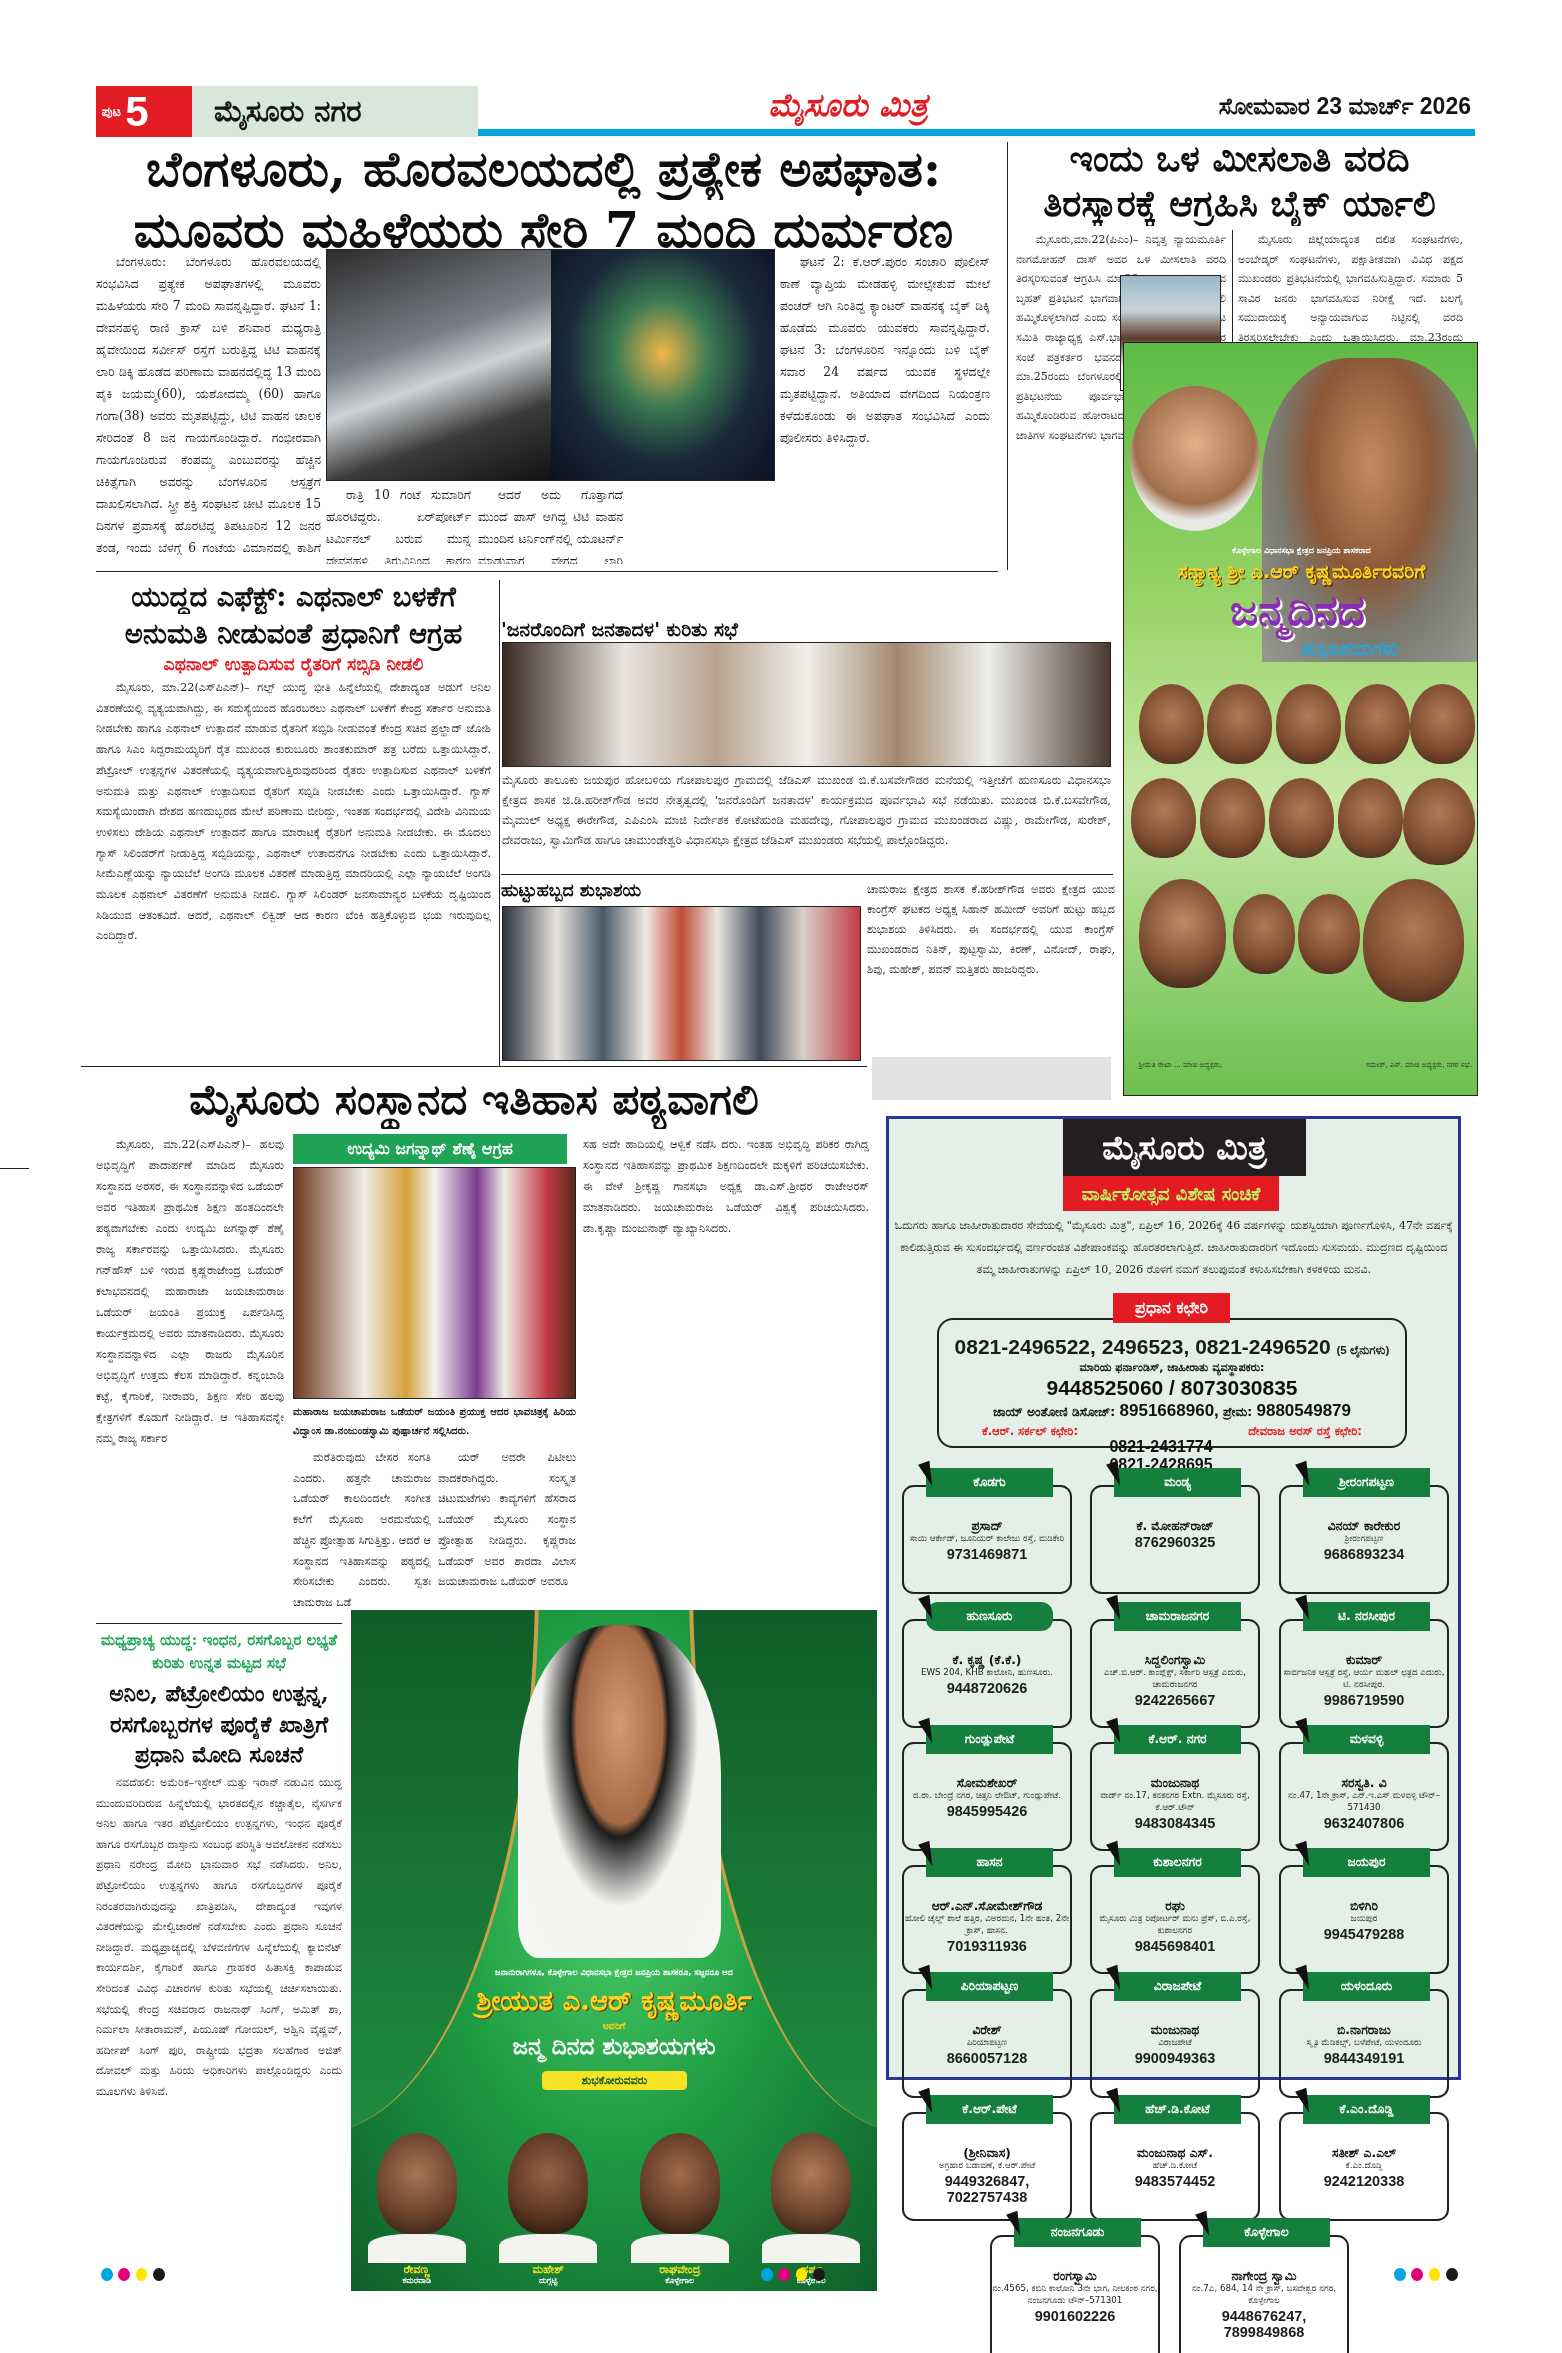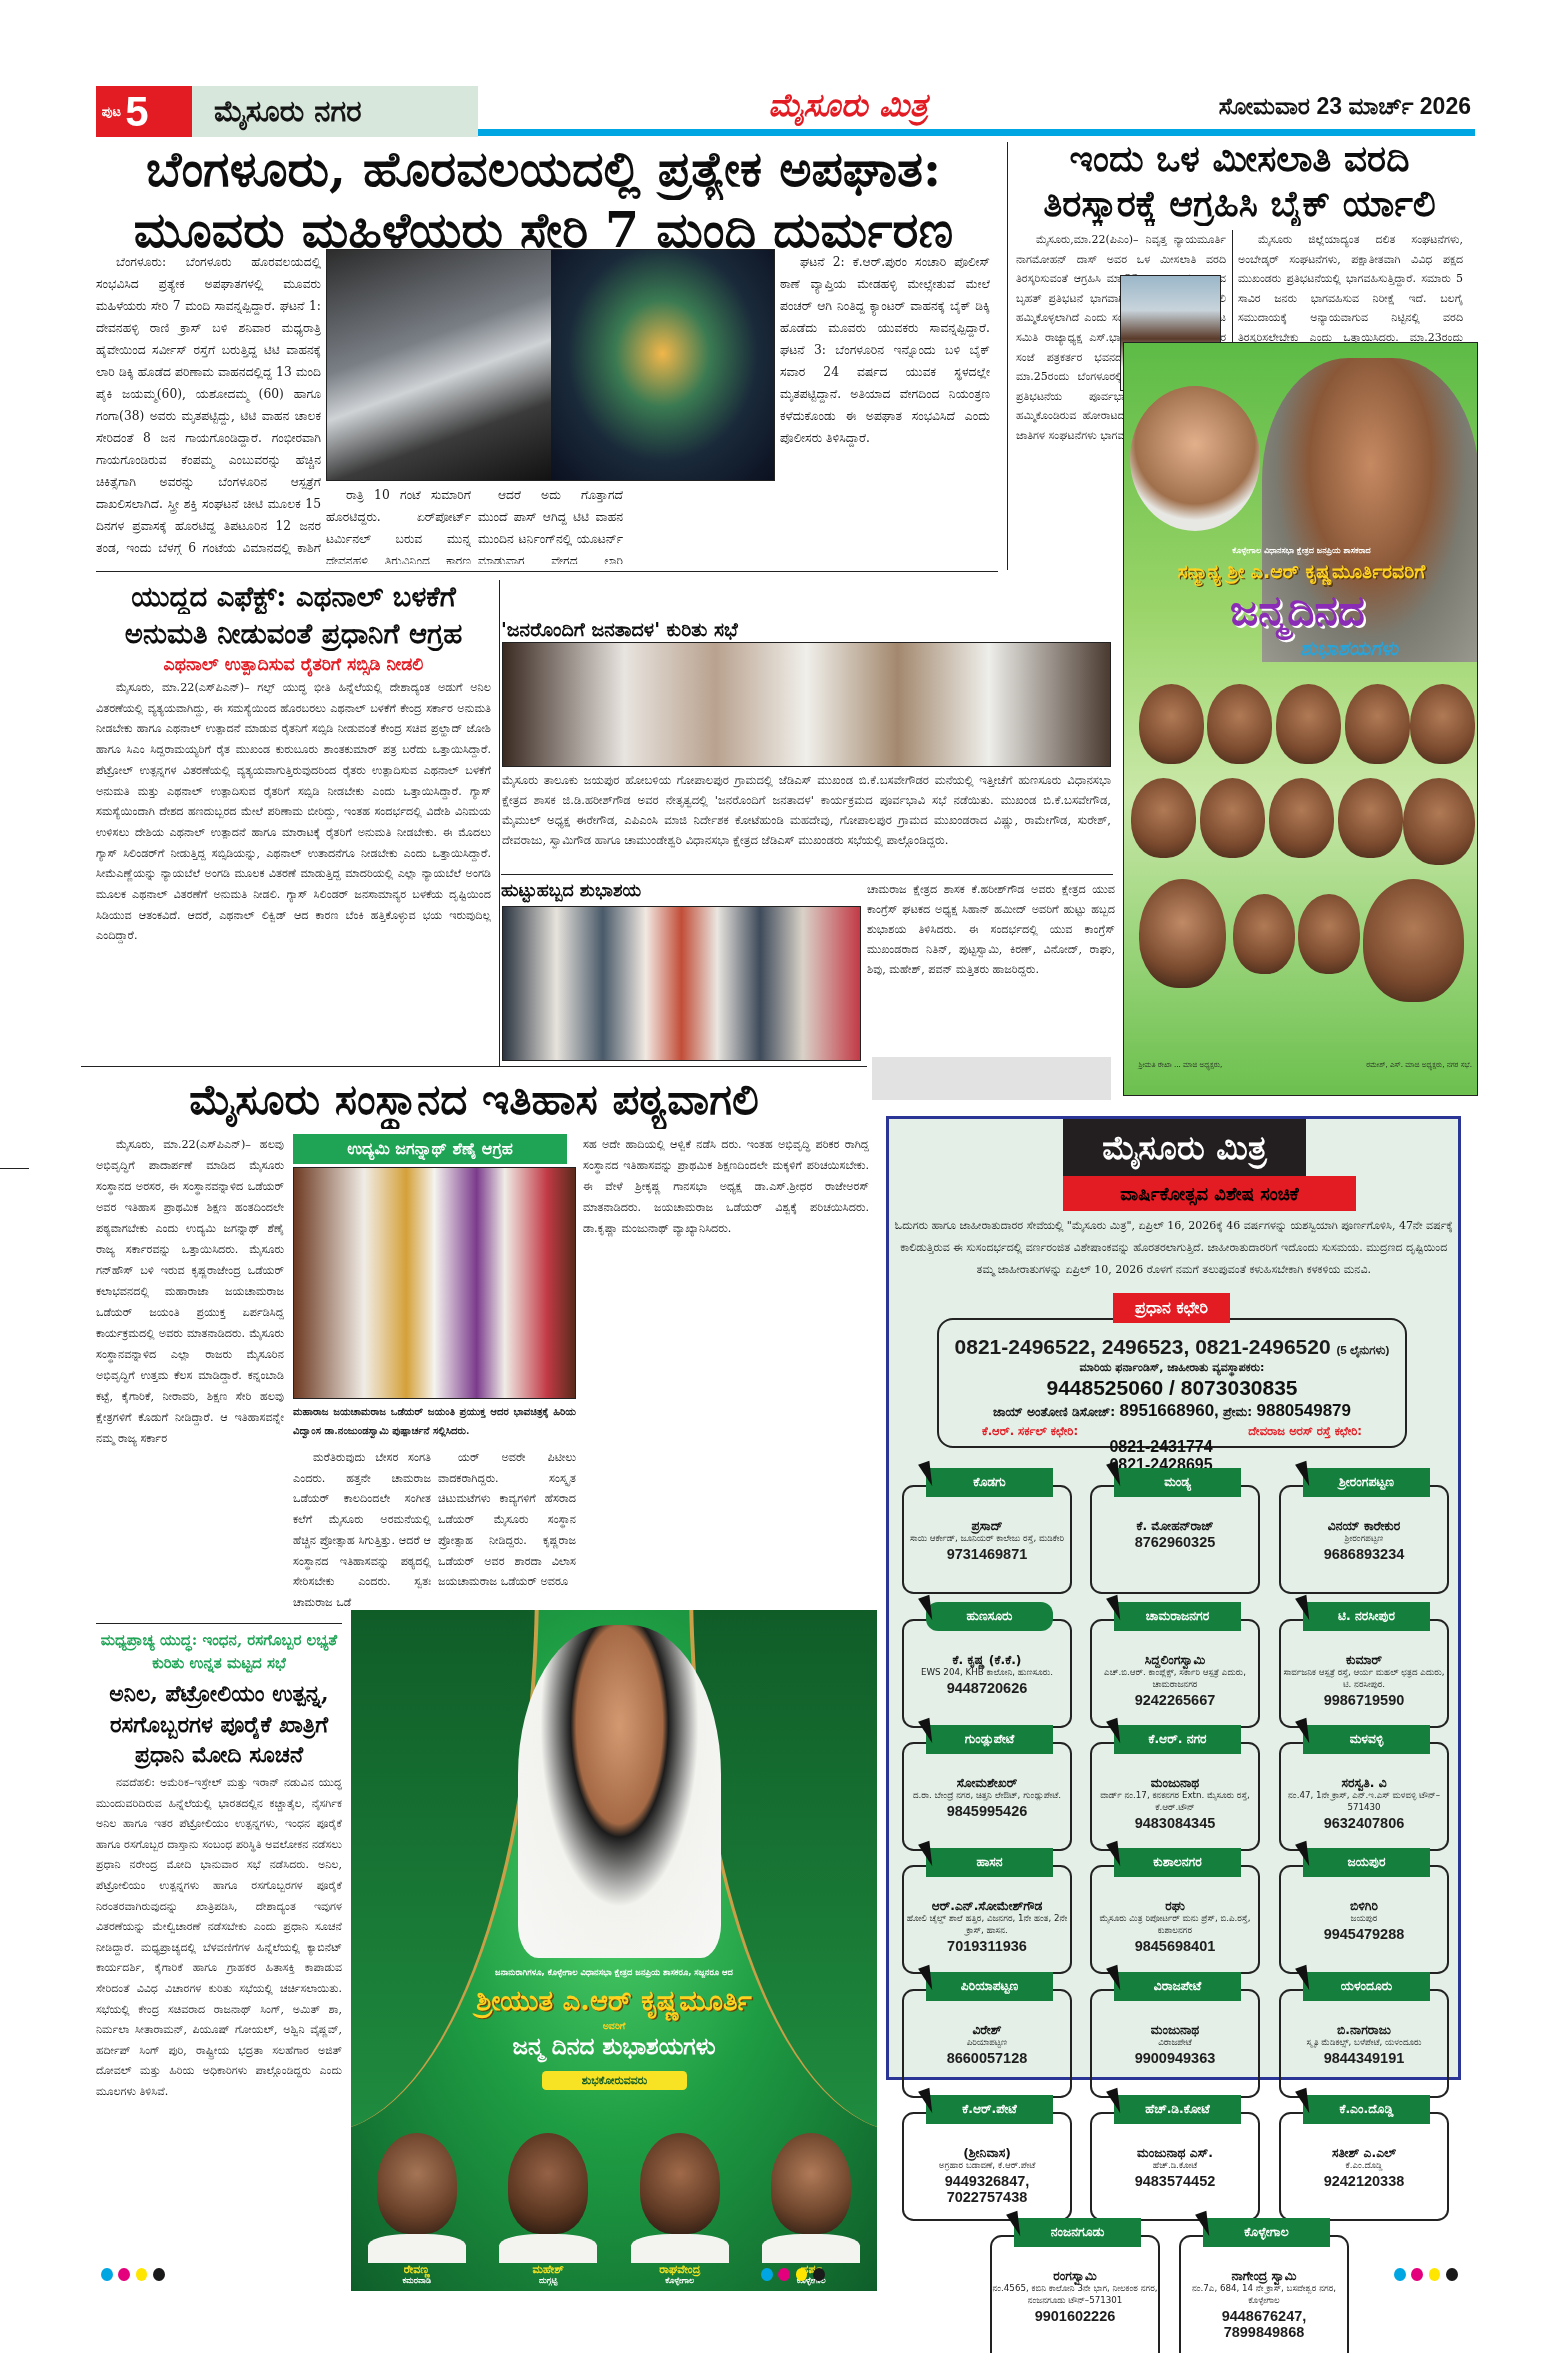--- a/index.html
+++ b/index.html
@@ -23,21 +23,21 @@
   .body p { text-indent: 20px; }
   .vr { background: #222; width: 1.4px; }
   .hr { background: #222; height: 2.2px; }
 
   
   .photo { border: 1.4px solid #222; overflow: hidden; }
 
   
   #adbox { left: 886px; top: 1116px; width: 575px; height: 964px; background: #e3efe7; border: 3.6px solid #2b3595; }
   #adbox .brand { position: absolute; left: 174px; top: 0; width: 243px; height: 57px; background: #231f20; color: #fff; font-size: 33px; font-weight: bold; text-align: center; line-height: 57px; font-family: "DejaVu Serif", serif; }
-  #adbox .brand-sub { position: absolute; left: 174px; top: 57px; width: 293px; height: 35px; background: #e31b23; color: #000000; font-size: 18px; font-weight: bold; text-align: center; line-height: 35px; }
+  #adbox .brand-sub { position: absolute; left: 174px; top: 57px; width: 216px; height: 35px; background: #e31b23; color: #bef264; font-size: 18px; font-weight: bold; text-align: center; line-height: 35px; }
   #adbox .notice { position: absolute; left: 5.8px; top: 96px; width: 558px; font-size: 11px; line-height: 22px; text-align: center; color: #1a1a1a; font-family: "DejaVu Serif", serif; }
   .hq { position: absolute; left: 48px; top: 199px; width: 470px; height: 130px; border: 2.2px solid #222; border-radius: 16px; text-align: center; }
   .hq-tag { position: absolute; left: 174px; top: -27.5px; width: 117px; height: 30px; background: #e31b23; color: #fff; font-weight: bold; font-size: 16px; line-height: 30px; text-align: center; }
   .hq .line1 { margin-top: 14.5px; font-family: "Liberation Sans", sans-serif; font-weight: bold; font-size: 21px; color: #1b1b1b; }
   .hq .line2 { font-size: 11px; font-weight: bold; margin-top: 2.9px; }
   .hq .line3 { font-family: "Liberation Sans", sans-serif; font-weight: bold; font-size: 21px; margin-top: 1.4px; }
   .hq .line4 { font-size: 12.3px; font-weight: bold; margin-top: 1.4px; }
   .hq .line4 .num { font-family: "Liberation Sans", sans-serif; font-size: 17px; }
   .hq .line5 { display: flex; justify-content: space-between; padding: 2.9px 43px 0 43px; color: #e31b23; font-weight: bold; font-size: 11.6px; }
   .hq .line6 { display: flex; justify-content: space-between; padding: 0 65px 0 43px; font-family: "Liberation Sans", sans-serif; font-weight: bold; font-size: 16px; flex-direction: column; }
@@ -298,21 +298,21 @@
       </div>
       <div class="branch" style="left: 390px; width: 170px; height: 109px; top: 623px;">
         <div class="branch-tag" style="left:22px;width:127px;"><span class="arrow"></span><span>ಮಳವಳ್ಳಿ</span></div>
         <div class="name">ಸರಸ್ವತಿ. ವಿ</div>
         <div class="addr">ನಂ.47, 1ನೇ ಕ್ರಾಸ್, ಎನ್.ಇ.ಎಸ್ ಮಳವಳ್ಳಿ ಟೌನ್–571430</div>
         <div class="phone">9632407806</div>
       </div>
       <div class="branch" style="left: 13px; width: 170px; height: 109px; top: 746px;">
         <div class="branch-tag" style="left:22px;width:127px;"><span class="arrow"></span><span>ಹಾಸನ</span></div>
         <div class="name">ಆರ್.ಎನ್.ಸೋಮೇಶ್‌ಗೌಡ</div>
-        <div class="addr">ಹೋಲಿ ಚೈಲ್ಡ್ ಶಾಲೆ ಹತ್ತಿರ, ವಿಜನಗರ, 1ನೇ ಹಂತ, 2ನೇ ಕ್ರಾಸ್, ಹಾಸನ.</div>
+        <div class="addr">ಹೋಲಿ ಚೈಲ್ಡ್ ಶಾಲೆ ಹತ್ತಿರ, ವಿಅರಮನ, 1ನೇ ಹಂತ, 2ನೇ ಕ್ರಾಸ್, ಹಾಸನ.</div>
         <div class="phone">7019311936</div>
       </div>
       <div class="branch" style="left: 201px; width: 170px; height: 109px; top: 746px;">
         <div class="branch-tag" style="left:22px;width:127px;"><span class="arrow"></span><span>ಕುಶಾಲನಗರ</span></div>
         <div class="name">ರಘು</div>
         <div class="addr">ಮೈಸೂರು ಮಿತ್ರ ರಿಪೋರ್ಟರ್ ಮನು ಪ್ರೆಸ್, ಬಿ.ಪಿ.ರಸ್ತೆ, ಕುಶಾಲನಗರ</div>
         <div class="phone">9845698401</div>
       </div>
       <div class="branch" style="left: 390px; width: 170px; height: 109px; top: 746px;">
         <div class="branch-tag" style="left:22px;width:127px;"><span class="arrow"></span><span>ಜಯಪುರ</span></div>

